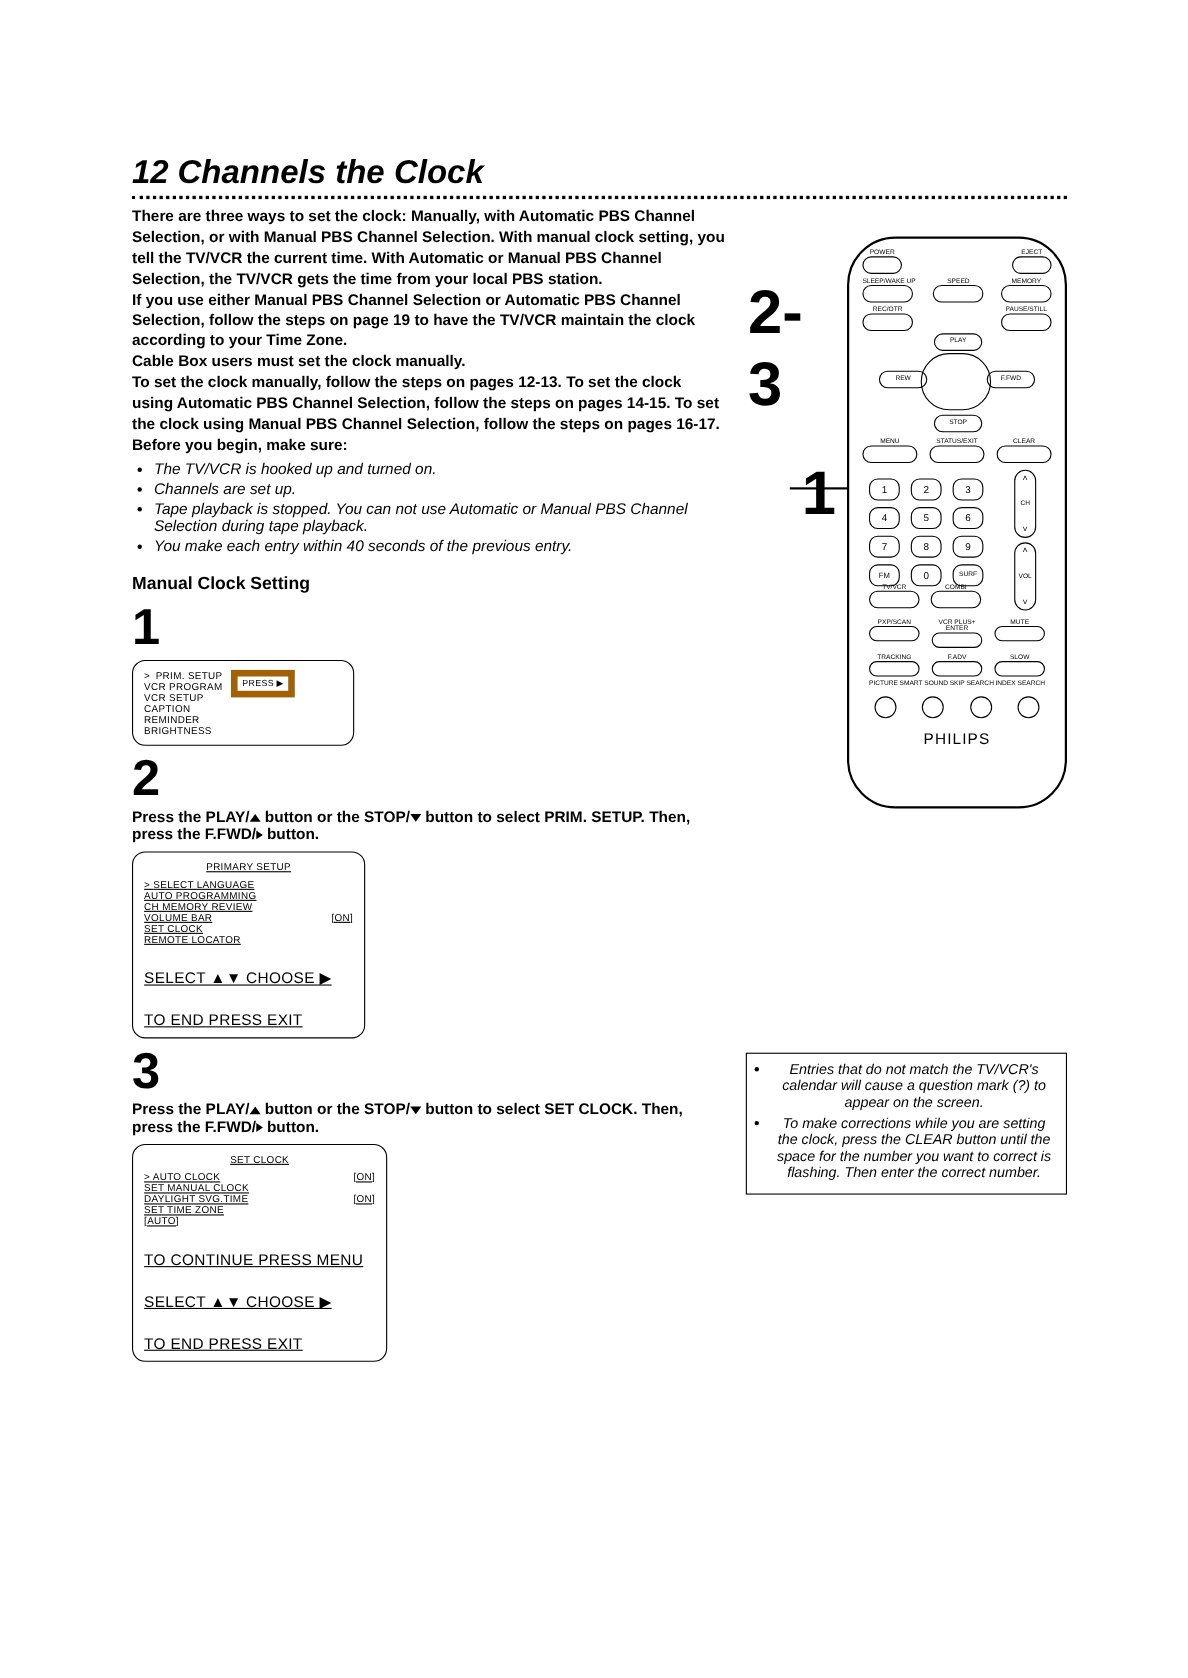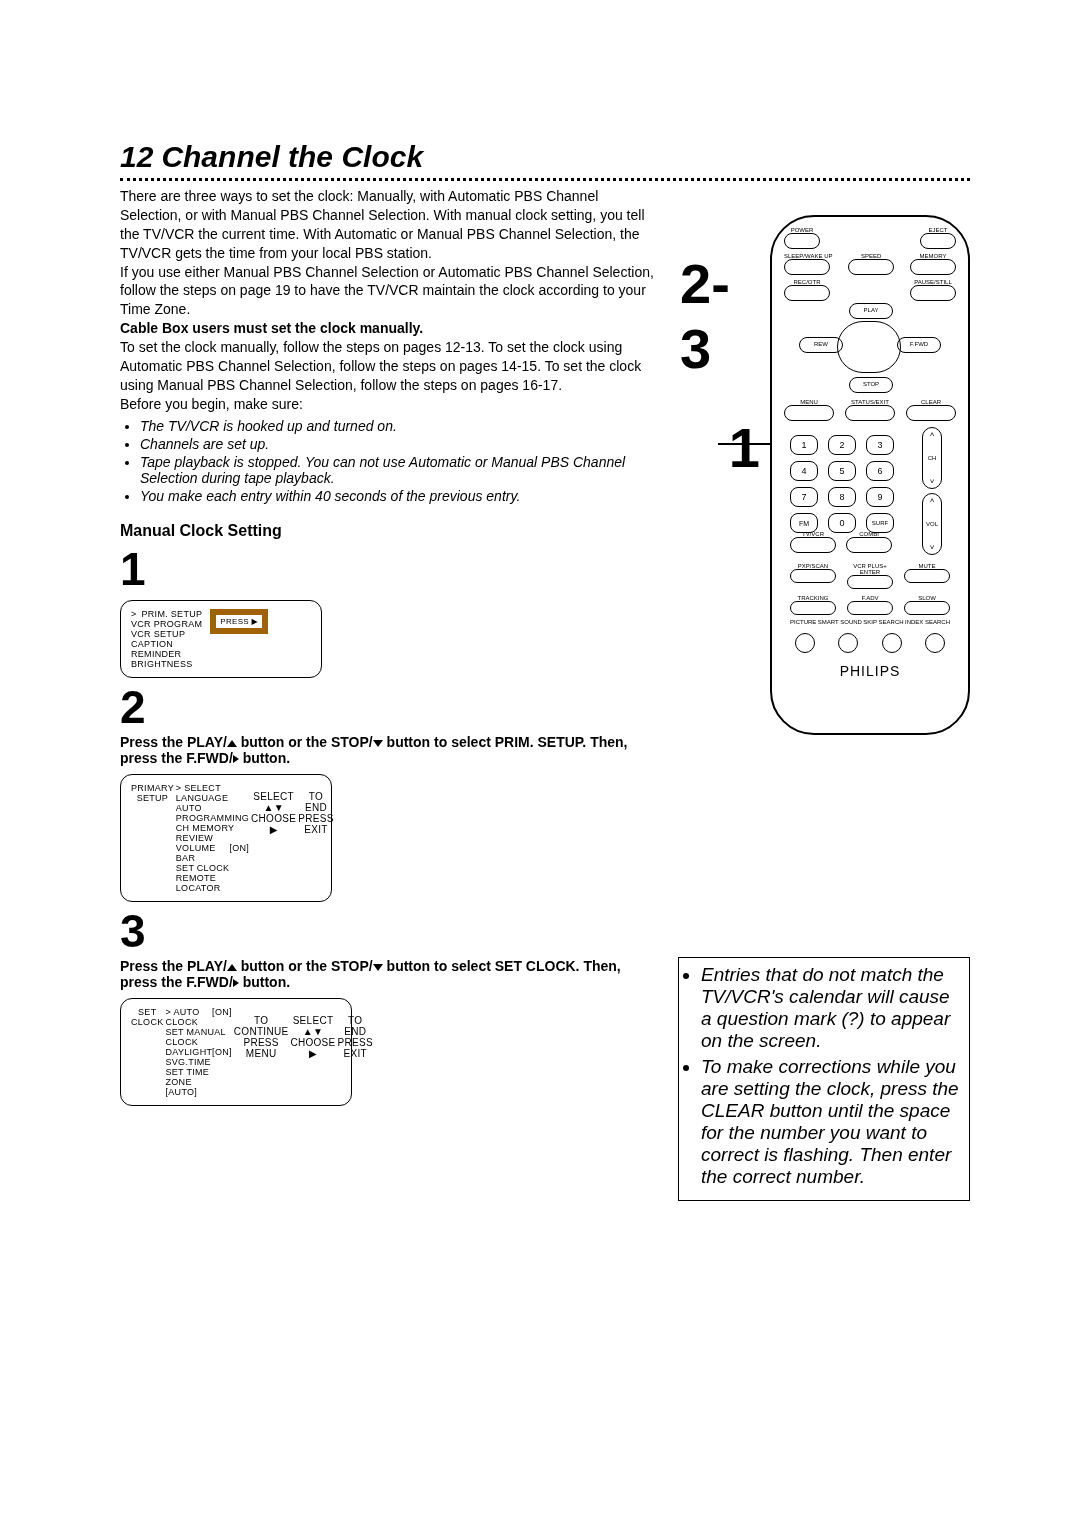--- a/index.html
+++ b/index.html
@@ -42,21 +42,21 @@
   }
   .left {
     flex: 1;
     font-size: 14px;
   }
   .right {
     width: 290px;
     position: relative;
     min-height: 700px;
   }
-  .para { margin: 0 0 0 0; line-height: 1.35; }
+  .para { margin: 0 0 0 0; line-height: 1.35; font-weight: bold; }
   .bold { font-weight: bold; }
   ul.bullets { margin: 4px 0 8px 0; padding-left: 20px; list-style: disc; font-style: italic; }
   ul.bullets li { margin-bottom: 2px; }
   .subhead {
     font-weight: bold;
     font-size: 16px;
     margin-top: 18px;
   }
   .bignum {
     font-size: 46px;
@@ -73,30 +73,30 @@
     border-radius: 12px;
     padding: 8px 10px;
     margin-top: 8px;
     width: 180px;
     font-family: Arial, sans-serif;
     font-size: 9px;
     letter-spacing: .3px;
     display: flex;
     gap: 8px;
   }
-  .osd.wide { width: 190px; flex-direction: row; gap:2px;}
+  .osd.wide { width: 190px; flex-direction: column; gap:2px;text-decoration:underline;}
   .osd .menu-list { display:flex; flex-direction:column; gap:0px;}
   .osd .press-box {
     border:6px solid #a16207;
     padding:2px 4px;
     height: fit-content;
     font-size:8px;
   }
   .osd-title { text-align:center; font-size:9px; margin-bottom:4px;}
-  .osd-foot { font-size:10px; margin-top:8px; text-align:center;}
+  .osd-foot { font-size:14px; margin-top:20px; text-align:left;}
   .row { display:flex; justify-content:space-between;}
   
   .call1, .call23 {
     position:absolute;
     font-size:56px;
     font-weight:bold;
   }
   .call23 { top:64px; right:210px;}
   .call1  { top:228px; right:210px;}
   .callline { position:absolute; background:#000;}
@@ -154,35 +154,36 @@
     border:1.5px solid #000;
     margin:-1px -1px 0 -1px;
     padding:2px 6px;
     font-style:italic;
     font-weight:bold;
     font-size:15px;
   }
   .hints-body{
     padding:6px 8px 8px 8px;
     font-style:italic;
-    font-size:19px;
+    font-size:13px;
+    text-align:center;
   }
   .hints-body ul{ margin:0; padding-left:14px;}
   .hints-body li{ margin-bottom:4px;}
   .tri { display:inline-block; width:0;height:0; border-left:6px solid #000; border-top:4px solid transparent; border-bottom:4px solid transparent; vertical-align:middle;}
   .triU{ display:inline-block;width:0;height:0;border-bottom:7px solid #000;border-left:5px solid transparent;border-right:5px solid transparent;}
   .triD{ display:inline-block;width:0;height:0;border-top:7px solid #000;border-left:5px solid transparent;border-right:5px solid transparent;}
 </style>
 </head>
 <body>
 
 <div class="page">
   <div class="header-row">
     <span class="page-num">12</span>
-    <span class="title">Channel the Clock</span>
+    <span class="title">Channels the Clock</span>
   </div>
   <hr class="dots">
 
   <div class="columns">
     <div class="left">
       <p class="para">There are three ways to set the clock: Manually, with Automatic PBS Channel Selection, or with Manual PBS Channel Selection. With manual clock setting, you tell the TV/VCR the current time. With Automatic or Manual PBS Channel Selection, the TV/VCR gets the time from your local PBS station.</p>
       <p class="para">If you use either Manual PBS Channel Selection or Automatic PBS Channel Selection, follow the steps on page 19 to have the TV/VCR maintain the clock according to your Time Zone.</p>
       <p class="para bold">Cable Box users must set the clock manually.</p>
       <p class="para">To set the clock manually, follow the steps on pages 12-13. To set the clock using Automatic PBS Channel Selection, follow the steps on pages 14-15. To set the clock using Manual PBS Channel Selection, follow the steps on pages 16-17.</p>
       <p class="para">Before you begin, make sure:</p>

